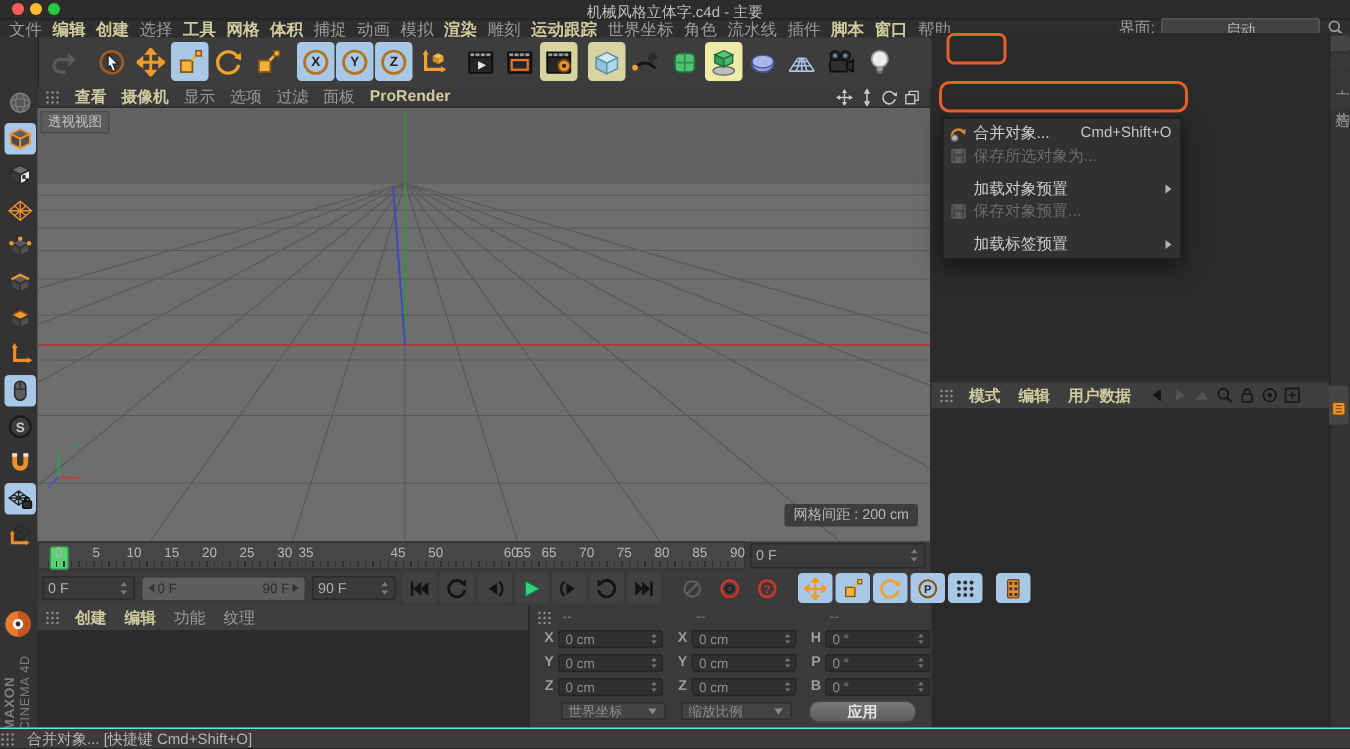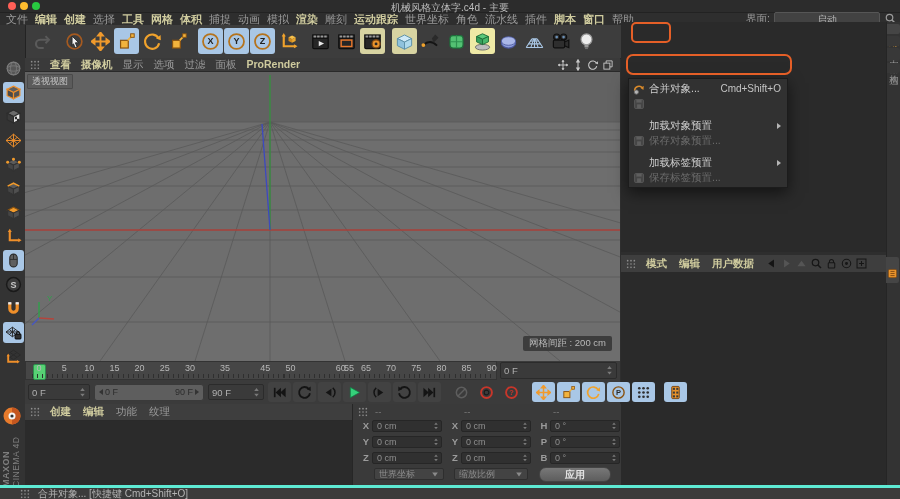--- a/index.html
+++ b/index.html
@@ -109,22 +109,22 @@
           color:#8f8f8f;font-size:9px;display:flex;align-items:center;justify-content:space-between;padding:0 2px 0 4px;box-sizing:border-box;}
   .cfield .st{width:6px;height:10px;}
   .cfield .st svg{width:6px;height:10px;display:block;}
   .cdrop{position:absolute;height:12px;background:#434343;border:1px solid #2e2e2e;border-radius:2px;color:#8d8d8d;
          font-size:9px;display:flex;align-items:center;justify-content:space-between;padding:0 4px;box-sizing:border-box;}
   .cdrop .dd{width:8px;height:8px;}
   .cdrop .dd svg{width:8px;height:8px;display:block;}
   #apply-btn{position:absolute;height:13px;background:linear-gradient(#787878,#5d5d5d);border:1px solid #444;
              border-radius:7px;color:#e2e2e2;font-size:10px;font-weight:bold;display:flex;align-items:center;justify-content:center;}
   
-  #statusbar{left:0;top:485px;width:900px;height:14px;background:#3b3b3b;border-top:3px solid #5eead4;
-             display:flex;align-items:center;gap:8px;padding-left:20px;box-sizing:border-box;font-size:10px;color:#b3b3b3;}
+  #statusbar{left:0;top:485px;width:900px;height:14px;background:#3b3b3b;border-top:1px solid #5eead4;
+             display:flex;align-items:center;gap:8px;padding-left:0;box-sizing:border-box;font-size:10px;color:#b3b3b3;}
   .grip{width:10px;height:10px;}
   .grip svg{width:10px;height:10px;display:block;}
   #toolbar-strip{left:0;top:25px;width:900px;height:33px;background:#3d3d3d;border-bottom:1px solid #262626;}
   #timeline-strip{left:25px;top:361px;width:595px;height:43px;background:#3b3b3b;}
   #bottom-strip{left:25px;top:404px;width:595px;height:81px;background:#2b2b2b;}
 </style>
 </head>
 <body>
 
 <div id="app">
@@ -714,21 +714,21 @@
   <div class="abs" id="ruler">
     <div id="marker0"></div>
     <div id="ruler-ticks">
         <span class="tick-num" style="left: 13px;">0</span>
         <span class="tick-num" style="left: 38.15px;">5</span>
         <span class="tick-num" style="left: 63.3px;">10</span>
         <span class="tick-num" style="left: 88.45px;">15</span>
         <span class="tick-num" style="left: 113.6px;">20</span>
         <span class="tick-num" style="left: 138.75px;">25</span>
         <span class="tick-num" style="left: 163.9px;">30</span>
-        <span class="tick-num" style="left: 199px;">35</span>
+        <span class="tick-num" style="left: 178px;">35</span>
         <span class="tick-num" style="left: 214.2px; margin-top: 20px;">40</span>
         <span class="tick-num" style="left: 239.35px;">45</span>
         <span class="tick-num" style="left: 264.5px;">50</span>
         <span class="tick-num" style="left: 275px; margin-left: 48px;">55</span>
         <span class="tick-num" style="left: 314.8px;">60</span>
         <span class="tick-num" style="left: 339.95px;">65</span>
         <span class="tick-num" style="left: 365.1px;">70</span>
         <span class="tick-num" style="left: 390.25px;">75</span>
         <span class="tick-num" style="left: 415.4px;">80</span>
         <span class="tick-num" style="left: 440.55px;">85</span>
@@ -1070,20 +1070,21 @@
         <span class="sc">Cmd+Shift+O</span>
       </div>
       <div class="cm-row disabled">
         <span class="cmi">
           <svg viewBox="0 0 16 16">
             <rect x="3" y="3" width="10" height="10" rx="1" fill="#454545" stroke="#5e5e5e"></rect>
             <rect x="5" y="3" width="6" height="3.4" fill="#5e5e5e"></rect>
             <rect x="5.8" y="8.4" width="4.4" height="4.6" fill="#5e5e5e"></rect>
           </svg>
         </span>
+        <span class="lbl">保存所选对象为...</span>
       </div>
       <div class="cm-gap"></div>
       <div class="cm-row">
         <span class="cmi"></span>
         <span class="lbl">加载对象预置</span>
         <span class="arr"></span>
       </div>
       <div class="cm-row disabled">
         <span class="cmi">
           <svg viewBox="0 0 16 16">
@@ -1092,30 +1093,20 @@
             <rect x="5.8" y="8.4" width="4.4" height="4.6" fill="#5e5e5e"></rect>
           </svg>
         </span>
         <span class="lbl">保存对象预置...</span>
       </div>
       <div class="cm-gap"></div>
       <div class="cm-row">
         <span class="cmi"></span>
         <span class="lbl">加载标签预置</span>
         <span class="arr"></span>
-      </div>
-      <div class="cm-row disabled">
-        <span class="cmi">
-          <svg viewBox="0 0 16 16">
-            <rect x="3" y="3" width="10" height="10" rx="1" fill="#454545" stroke="#5e5e5e"></rect>
-            <rect x="5" y="3" width="6" height="3.4" fill="#5e5e5e"></rect>
-            <rect x="5.8" y="8.4" width="4.4" height="4.6" fill="#5e5e5e"></rect>
-          </svg>
-        </span>
-        <span class="lbl">保存标签预置...</span>
       </div>
     </div>
 
   <div class="anno" style="left:631px;top:22px;width:36px;height:17px;"></div>
   <div class="anno" style="left:626px;top:54px;width:162px;height:17px;border-radius:7px;"></div>
 
   <div class="abs" id="statusbar">
     <span class="grip">
         <svg viewBox="0 0 12 12">
           <g fill="#8f8f8f">

